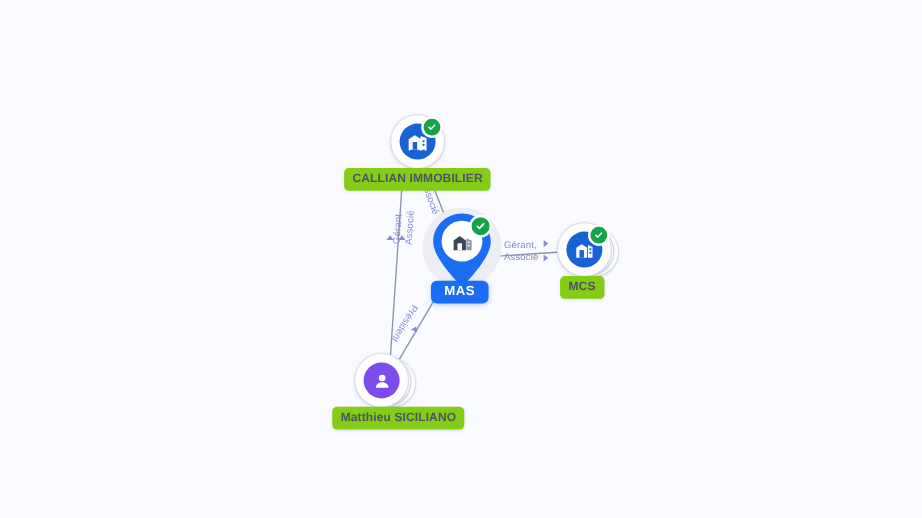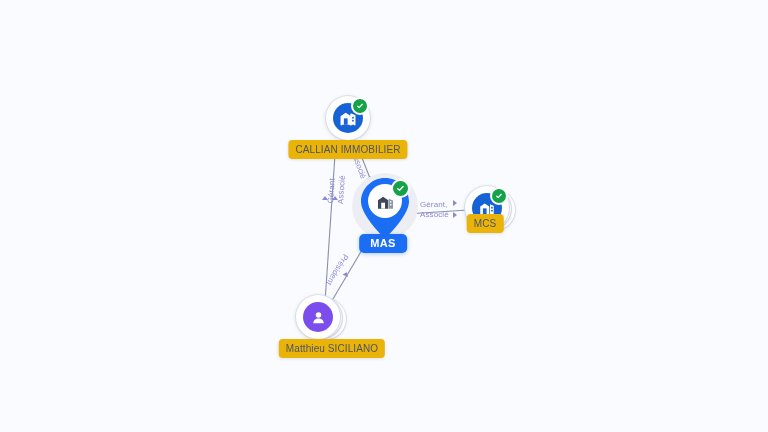--- a/index.html
+++ b/index.html
@@ -128,28 +128,29 @@
     display: flex;
     align-items: center;
     justify-content: center;
   }
 
   
   .node-label {
     position: absolute;
     transform: translateX(-50%);
     white-space: nowrap;
-    background: #eab308;
+    background: #84cc16;
     color: #4b5569;
     font-size: 10px;
     line-height: 13px;
     padding: 3px 7px;
     border-radius: 4px;
     box-shadow: 0 1px 3px rgba(40,50,80,0.12);
     letter-spacing: 0.1px;
+    font-weight: bold;
   }
   .node-label.primary {
     background: #1b6ef3;
     color: #ffffff;
     font-weight: bold;
     font-size: 11px;
     padding: 3px 11px;
     border-radius: 5px;
     letter-spacing: 0.4px;
     box-shadow: 0 1px 4px rgba(27,110,243,0.35);
@@ -282,21 +283,21 @@
             </svg>
           </div>
         </div>
         <div class="check-badge">
           <svg width="8" height="8" viewBox="0 0 12 12">
               <path d="M2.4 6.2 L4.7 8.4 L9.4 3.4" fill="none" stroke="#ffffff" stroke-width="1.8" stroke-linecap="round" stroke-linejoin="round"></path>
             </svg>
         </div>
       </div>
     </div>
-    <div class="node-label" style="left:-2px; top:6px;">MCS</div>
+    <div class="node-label" style="left:-2px; top:22px;">MCS</div>
   </div>
 
   <div class="node" style="left:318px; top:317px;">
     <div class="node-anchor" style="left:0; top:0;">
       <div class="disc-wrap">
         <div class="disc-card s3"></div>
         <div class="disc-card s2"></div>
         <div class="disc-card s1"></div>
         <div class="disc-card front">
           <div class="disc-inner purple">

